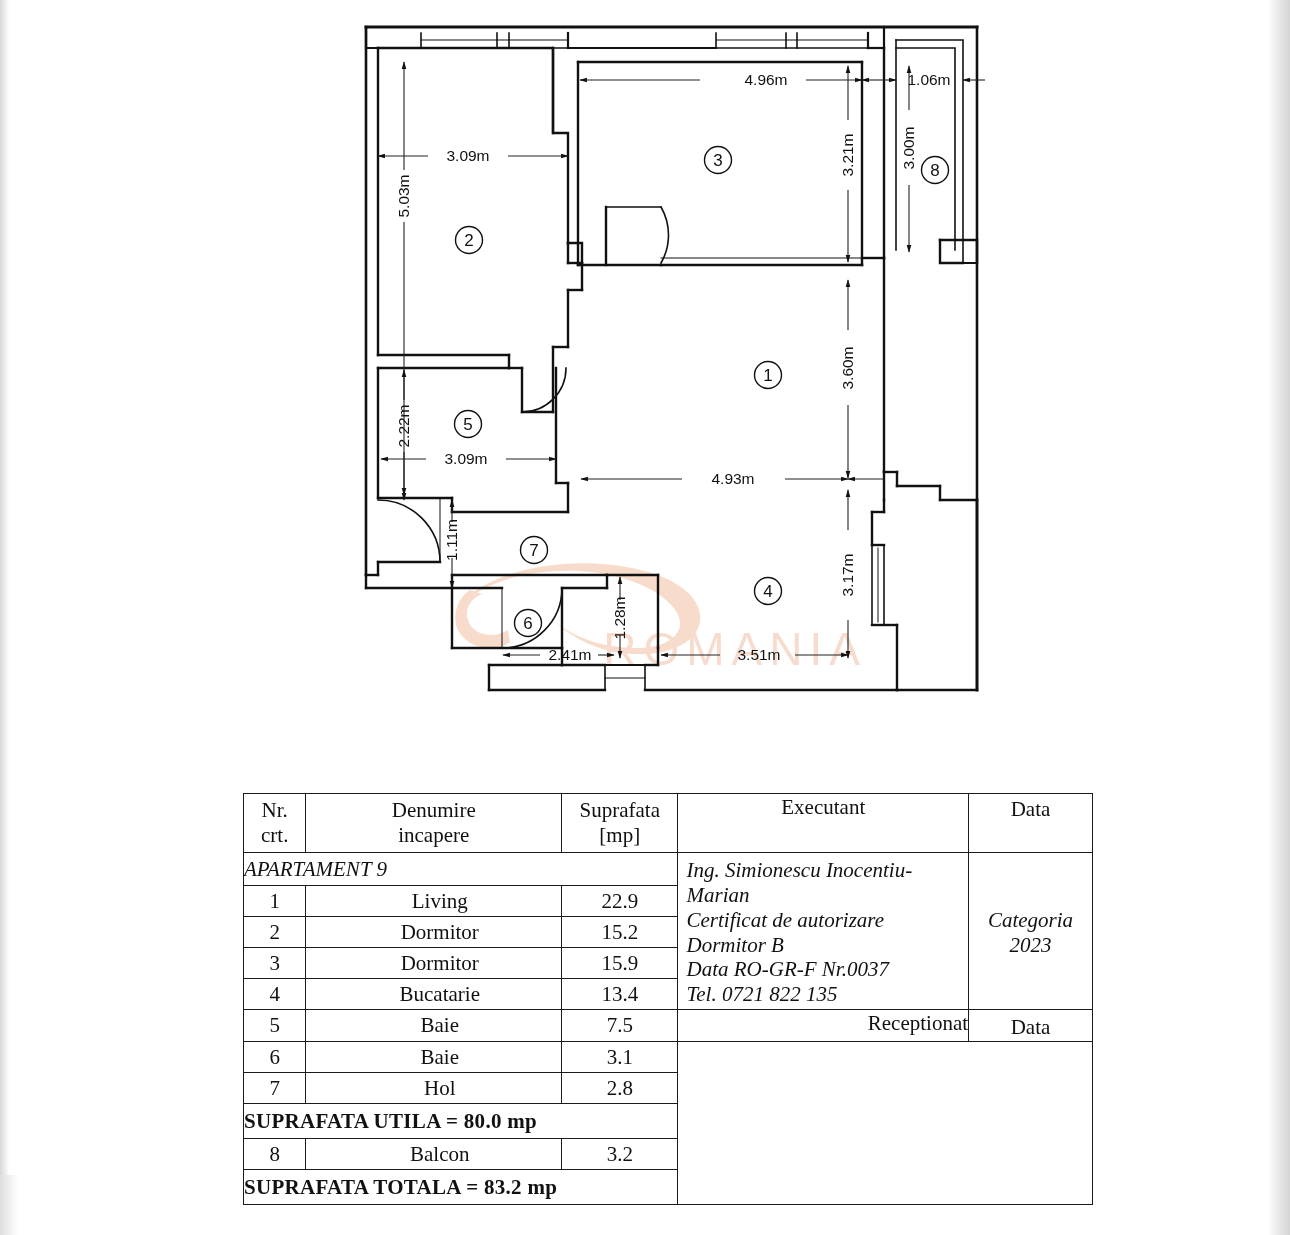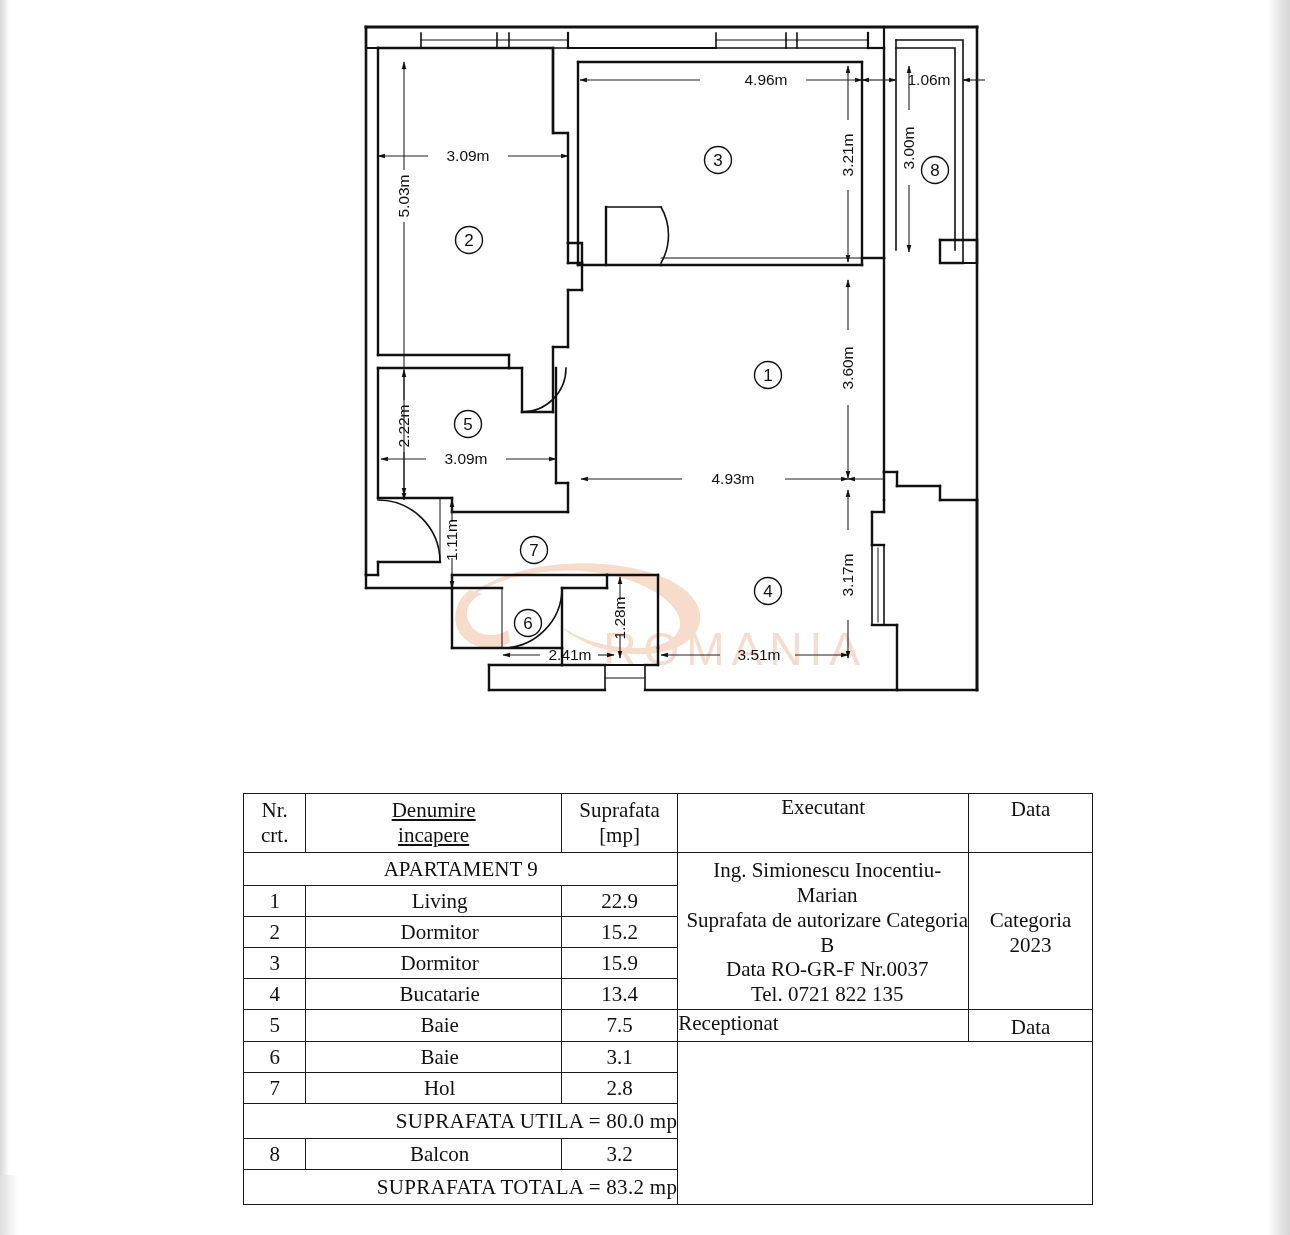--- a/index.html
+++ b/index.html
@@ -63,22 +63,22 @@
   }
   .c-nr   { width: 62px;  text-align: center; }
   .c-name { width: 245px; text-align: center; padding-left: 12px !important; }
   .c-area { width: 116px; text-align: center; }
   .c-exec { width: 296px; }
   .c-data { width: 124px; text-align: center; }
 
   .row-h td { height: 58px; text-align: center; }
   .hdr-2line { line-height: 1.15; }
   .row-body td { height: 30px; }
-  .row-title td { height: 32px; text-align: center; font-size: 22px; }
-  .row-sum td { height: 34px; text-align: right; font-size: 22px; letter-spacing: .3px;}
+  .row-title td { height: 32px; font-size: 22px; font-style: italic; }
+  .row-sum td { height: 34px; text-align: left; font-size: 22px; letter-spacing: .3px; font-weight: bold;}
 
   .exec-cell {
     text-align: center;
     padding: 2px 0 2px 0 !important;
     font-size: 21px;
     margin-top: 44px;
   }
   .exec-body {
     text-align: left;
     padding: 3px 0 0 8px !important;
@@ -86,21 +86,21 @@
     font-size: 20px;
     line-height: 1.20;
   }
   .data-body {
     text-align: center;
     vertical-align: top;
     padding-top: 4px !important;
     font-size: 20px;
     line-height: 1.22;
   }
-  .recep-cell { text-align: left; height: 32px; font-size: 21px; }
+  .recep-cell { text-align: right; height: 32px; font-size: 21px; }
   .blank-cell { height: 150px; }
   .nowrap { white-space: nowrap; }
 </style>
 </head>
 <body>
 
 <div class="page-edge-left"></div>
 <div class="page-edge-right"></div>
 <div class="page-edge-bottom-left"></div>
 
@@ -368,37 +368,37 @@
     <col class="c-exec">
         <col class="c-data">
   </colgroup>
 
   <tbody>
         <tr class="row-h">
     <td class="c-nr hdr-2line">
       <div>Nr.</div>
       <div>crt.</div>
     </td>
-    <td class="c-name hdr-2line" style="text-align:center;padding-left:0 !important;text-decoration:underline;">
+    <td class="c-name hdr-2line" style="text-align:center;padding-left:0 !important;">
       <div>Denumire</div>
       <div>incapere</div>
     </td>
     <td class="c-area hdr-2line">
       <div>Suprafata</div>
       <div>[mp]</div>
     </td>
     <td class="exec-cell" style="height:32px;vertical-align:top;padding-top:1px !important;" rowspan="1">Executant</td>
     <td class="c-data" style="height:32px;vertical-align:top;padding-top:3px !important;" rowspan="1">Data</td>
   </tr>
 
   <tr class="row-title">
     <td colspan="3">APARTAMENT 9</td>
     <td class="exec-body" rowspan="5">
       <div>Ing. Simionescu Inocentiu-Marian</div>
-      <div>Suprafata de autorizare Categoria B</div>
+      <div>Certificat de autorizare Dormitor B</div>
       <div>Data RO-GR-F Nr.0037</div>
       <div>Tel. 0721 822 135</div>
     </td>
     <td class="data-body" rowspan="5">
       <div>Categoria</div>
       <div>2023</div>
     </td>
   </tr>
 
   <tr class="row-body">

